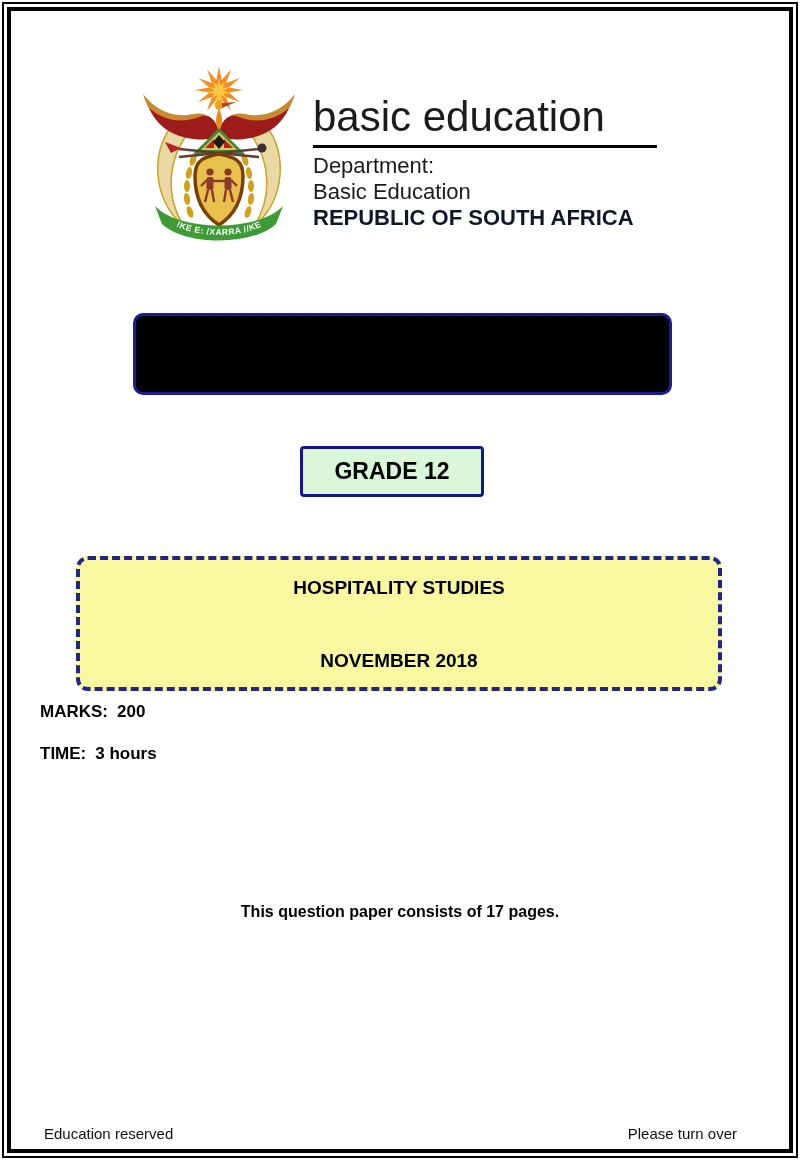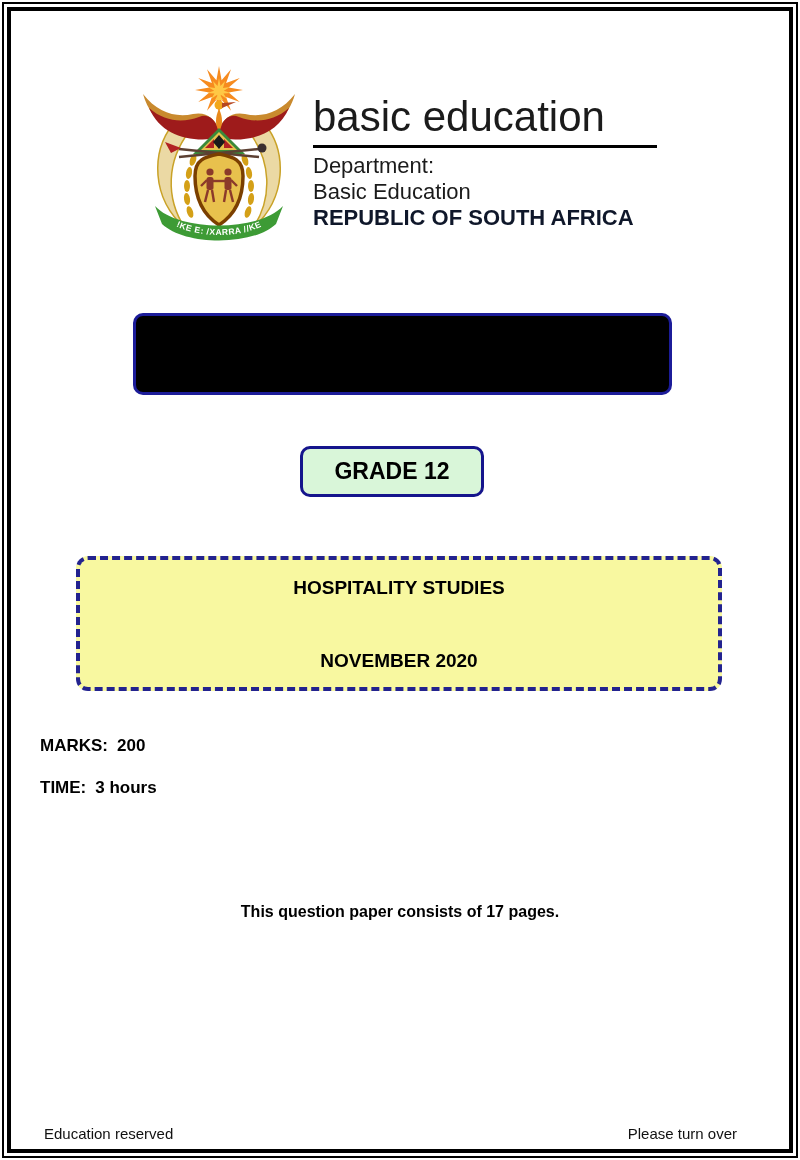--- a/index.html
+++ b/index.html
@@ -22,34 +22,34 @@
 
   .cert-banner {
     position:absolute; left:133px; top:313px; width:533px; height:76px;
     background:#000; border:3px solid #1c1c99; border-radius:10px;
     display:flex; flex-direction:column; justify-content:center; align-items:center;
     color:#fff; font-weight:bold; font-size:21px; line-height:29px; text-align:center;
   }
 
   .grade-badge {
     position:absolute; left:300px; top:446px; width:178px; height:45px;
-    background:#d9f6d9; border:3px solid #15158c; border-radius:10px;
+    background:#d9f6d9; border:3px solid #15158c; border-radius:4px;
     display:flex; justify-content:center; align-items:center;
     font-size:23px; font-weight:bold; color:#000;
   }
 
   .subject-box {
     position:absolute; left:76px; top:556px; width:638px; height:95px;
     background:#f8f8a0; border:4px dashed #23238f; border-radius:12px;
     display:flex; flex-direction:column; justify-content:space-between;
     text-align:center; padding:17px 0 15px 0;gap:12px;
   }
   .subject-line { font-size:19px; font-weight:bold; color:#000; }
 
-  .detail-block { position:absolute; left:40px; top:736px; }
+  .detail-block { position:absolute; left:40px; top:702px; }
   .detail-line { font-size:17px; font-weight:bold; color:#000; margin-bottom:22px; }
   .detail-line .gap { display:inline-block; width:9px; }
 
   .pages-note {
     position:absolute; left:0; right:0; top:903px;
     text-align:center; font-size:16px; font-weight:bold; color:#000;
   }
 
   .footer-left  { position:absolute; left:44px;  top:1125px; font-size:15px; color:#111; }
   .footer-right { position:absolute; right:63px; top:1125px; font-size:15px; color:#111; }
@@ -150,21 +150,21 @@
   </div>
 </div>
 
 <div class="cert-banner">
 </div>
 
 <div class="grade-badge">GRADE 12</div>
 
 <div class="subject-box">
   <div class="subject-line">HOSPITALITY STUDIES</div>
-  <div class="subject-line">NOVEMBER 2020</div>
+  <div class="subject-line">NOVEMBER 2018</div>
 </div>
 
 <div class="detail-block">
   <div class="detail-line">
     <span>MARKS:</span><span class="gap"></span><span>200</span>
   </div>
   <div class="detail-line">
     <span>TIME:</span><span class="gap"></span><span>3 hours</span>
   </div>
 </div>

